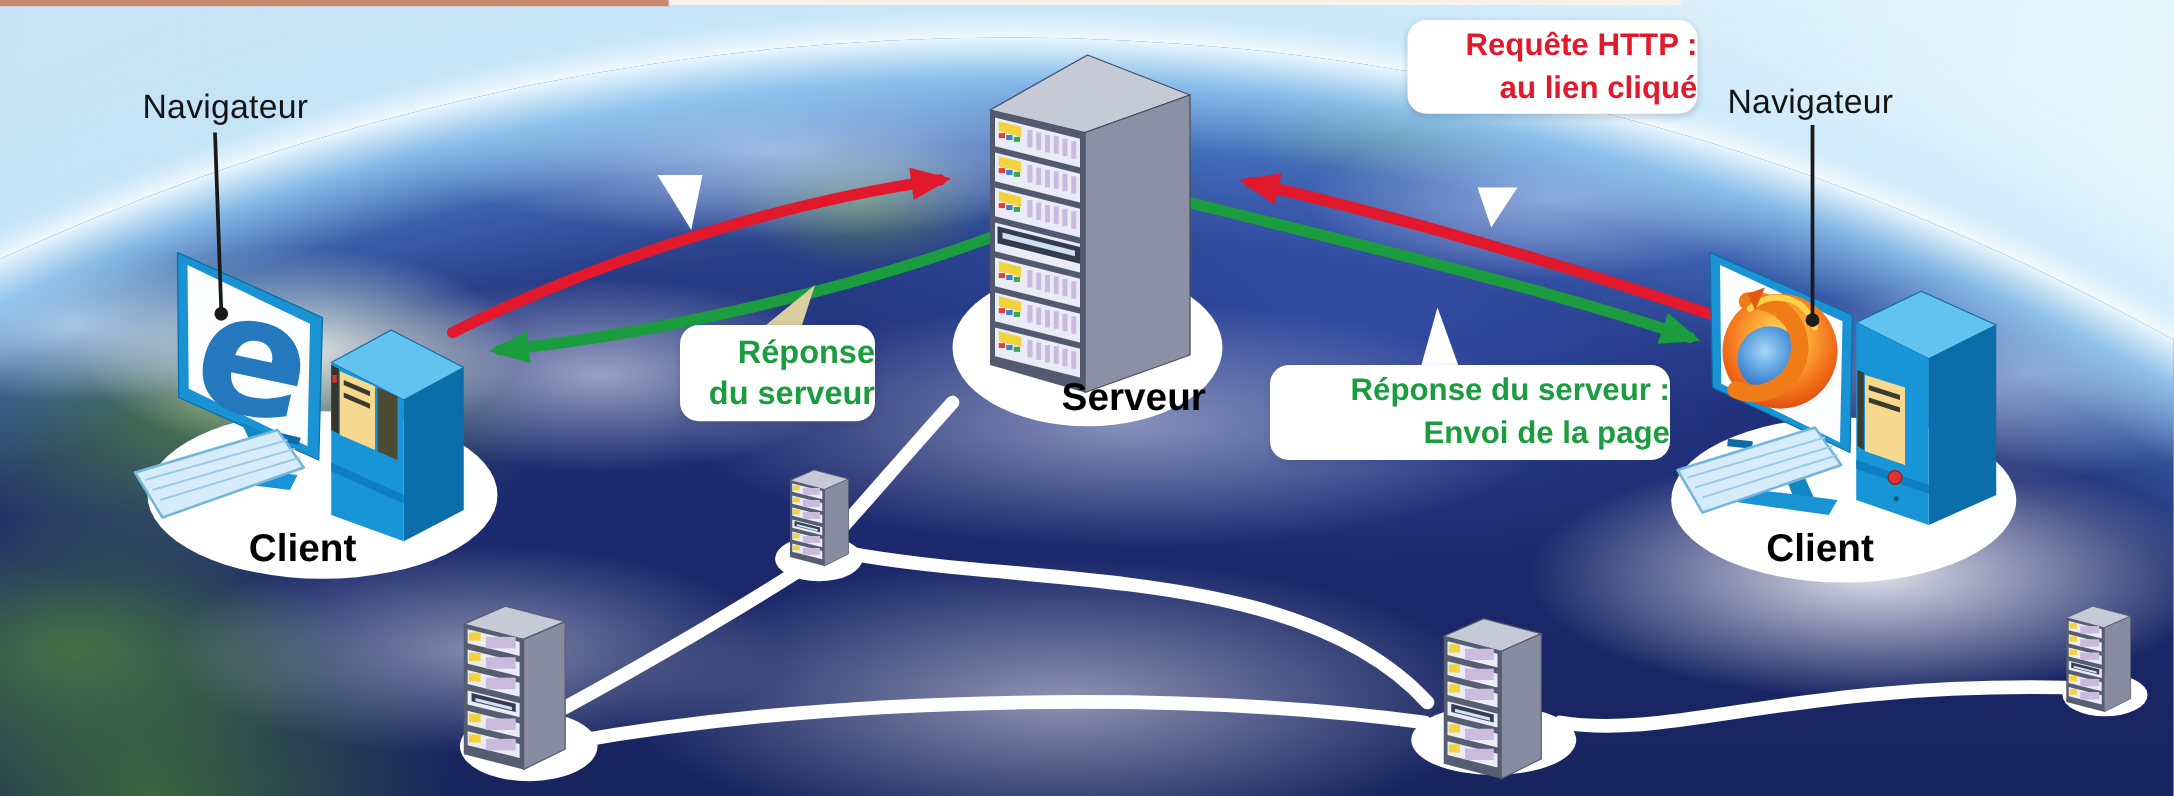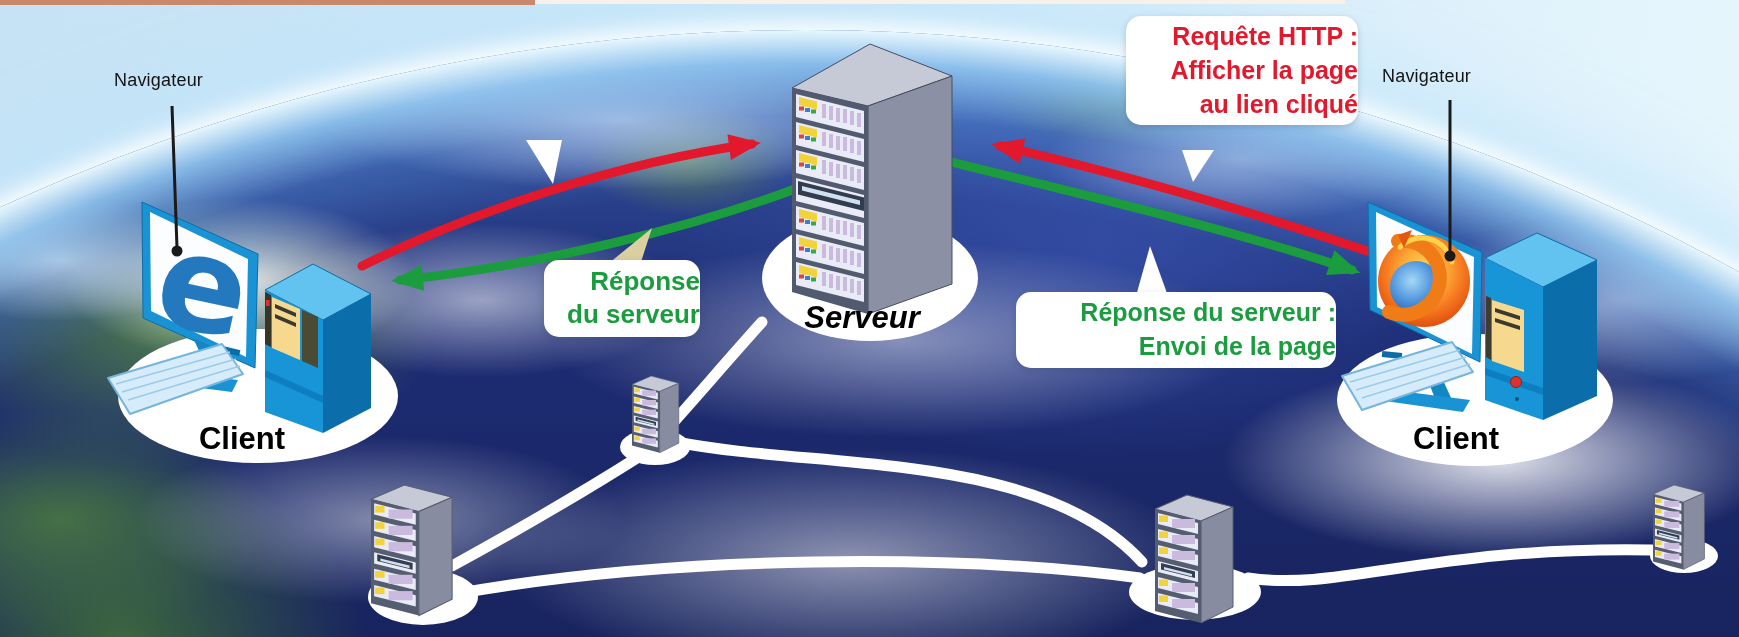--- a/index.html
+++ b/index.html
@@ -35,21 +35,21 @@
       radial-gradient(ellipse 180px 60px at 1120px 105px, rgba(88,126,82,.7), rgba(88,126,82,0) 70%),
       radial-gradient(ellipse 600px 300px at 1100px 250px, rgba(62,92,190,.55), rgba(62,92,190,0) 70%),
       linear-gradient(180deg,#4a7ac2 0px,#2c448f 170px,#1d2c74 330px,#18245e 637px);
   }
   
   .topbar-left{position:absolute;left:0;top:0;width:535px;height:5px;background:#c9876c;}
   .topbar-right{position:absolute;left:535px;top:0;width:810px;height:4px;background:#f7f1ea;}
   
   svg.overlay{position:absolute;inset:0;}
   
-  .plain-label{position:absolute;color:#141414;font-size:18px;letter-spacing:.2px;text-align:center;}
+  .plain-label{position:absolute;color:#141414;font-size:27px;letter-spacing:.2px;text-align:center;}
   .node-label{position:absolute;color:#000;font-size:31px;font-weight:bold;text-align:center;}
   .bubble{position:absolute;background:#fff;border-radius:15px;text-align:right;
     font-weight:bold;box-shadow:0 2px 6px rgba(40,60,90,.22);}
   .bubble .ln{line-height:34px;font-size:25px;white-space:nowrap;}
   .bubble.red{color:#e2192c;}
   .bubble.green{color:#1a9c3f;}
   .bubble.request-left{left:444px;top:98px;width:196px;height:48px;}
   .bubble.request-left .ln{line-height:48px;font-size:26px;}
   .bubble.response-left{left:544px;top:260px;width:156px;padding:5px 0 6px;}
   .bubble.response-left .ln{line-height:33px;font-size:26px;margin-left:22px;}
@@ -331,31 +331,30 @@
       <polygon points="1182,150 1214,150 1193,182" fill="#ffffff"></polygon>
       <polygon points="1136,296 1168,296 1150,246" fill="#ffffff"></polygon>
     </g>
   </svg>
 
   <div class="plain-label" style="left:114px;top:70px;">Navigateur</div>
   <div class="plain-label" style="left:1382px;top:66px;">Navigateur</div>
 
   <div class="node-label" style="left:182px;top:421px;width:120px;">Client</div>
   <div class="node-label" style="left:1396px;top:421px;width:120px;">Client</div>
-  <div class="node-label" style="left:792px;top:300px;width:140px;font-style:italic;">Serveur</div>
+  <div class="node-label" style="left:837px;top:300px;width:140px;">Serveur</div>
 
 
   <div class="bubble green response-left">
     <div class="ln">Réponse</div>
     <div class="ln">du serveur</div>
   </div>
 
   <div class="bubble red request-right">
     <div class="ln">Requête HTTP :</div>
-    <div class="ln">Afficher la page</div>
     <div class="ln">au lien cliqué</div>
   </div>
 
   <div class="bubble green response-right">
     <div class="ln">Réponse du serveur :</div>
     <div class="ln">Envoi de la page</div>
   </div>
 
 </div>
 

